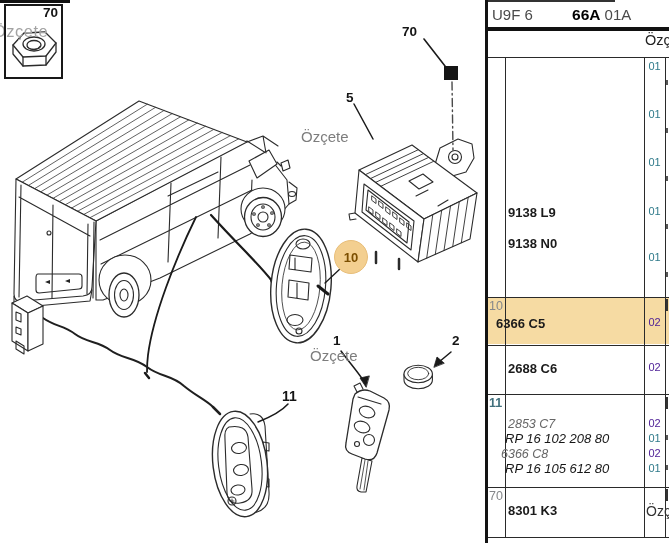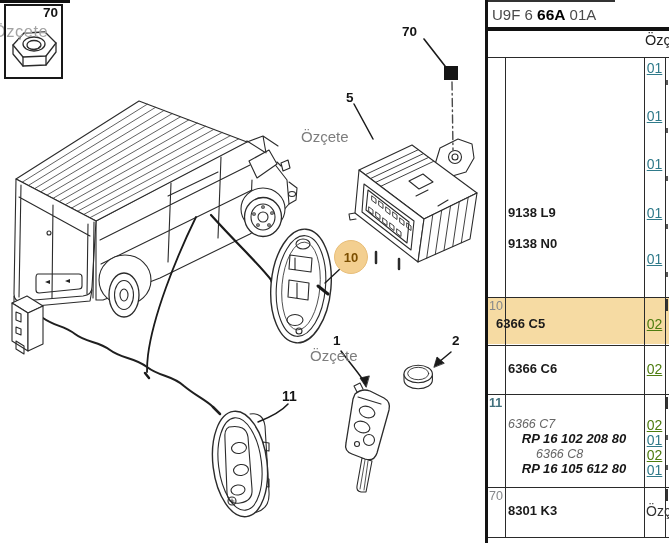--- a/index.html
+++ b/index.html
@@ -10,28 +10,28 @@
   svg.sketch{position:absolute;left:0;top:0;z-index:1;}
   .lbl{font-weight:bold;font-size:13.5px;color:#141414;line-height:14px;}
   .oz{font-size:15px;color:#7D7D7D;line-height:16px;}
   .watermark{font-size:16.5px;color:#A3A3A3;letter-spacing:0.5px;}
   .badge-txt{font-weight:bold;font-size:13px;color:#7C4F00;text-align:center;width:30px;}
   
   .vline{background:#2a2a2a;width:1px;z-index:3;}
   .hline{background:#2a2a2a;height:1px;left:485px;width:184px;z-index:3;}
   .thickv{background:#131313;width:3px;z-index:4;}
   .hdr{font-size:15px;color:#4a4a4a;white-space:nowrap;z-index:4;}
-  .hdr b{color:#000;font-size:15.5px;}
+  .hdr b{color:#000;font-size:15.5px;margin-left:35px;}
   .colhdr{font-size:14.5px;color:#222;white-space:nowrap;z-index:4;}
   .part{font-weight:bold;font-size:13px;color:#1b1b1b;white-space:nowrap;z-index:5;}
   .part-alt{font-style:italic;font-size:12.5px;color:#666;white-space:nowrap;z-index:5;}
-  .part-rp{font-weight:bold;font-style:italic;font-size:13px;color:#161616;white-space:nowrap;text-align:center;z-index:5;}
-  .qty{font-size:14px;width:21px;text-align:center;z-index:5;text-decoration:underline;}
+  .part-rp{font-weight:normal;font-style:italic;font-size:13px;color:#161616;white-space:nowrap;text-align:left;z-index:5;}
+  .qty{font-size:11px;width:21px;text-align:center;z-index:5;}
   .q-teal{color:#2F7A8A;}
-  .q-dark{color:#4d7c0f;}
+  .q-dark{color:#4c1d95;}
   .ref{font-size:12.5px;color:#85878A;z-index:5;}
   .ref-teal{color:#41707D;font-weight:bold;}
   .note{font-size:14px;color:#333;white-space:nowrap;z-index:5;}
   .hl{background:#F6DBA3;z-index:2;}
   .tick{background:#333;width:2px;height:12px;z-index:5;}
   .mini{background:#555;width:1.5px;height:5px;z-index:5;}
   .topbar{background:#111;z-index:2;}
   .nutbox{border:2px solid #181818;z-index:2;background:transparent;}
 </style>
 </head>
@@ -217,29 +217,29 @@
 <div class="abs qty q-teal" style="left:644px;top:156px;">01</div>
 <div class="abs part" style="left:508px;top:205px;">9138 L9</div>
 <div class="abs qty q-teal" style="left:644px;top:205px;">01</div>
 <div class="abs part" style="left:508px;top:236px;">9138 N0</div>
 <div class="abs qty q-teal" style="left:644px;top:251px;">01</div>
 
 <div class="abs ref" style="left:489px;top:299px;">10</div>
 <div class="abs part" style="left:496px;top:316px;">6366 C5</div>
 <div class="abs qty q-dark" style="left:644px;top:316px;">02</div>
 
-<div class="abs part" style="left:508px;top:361px;">6366 C6</div>
+<div class="abs part" style="left:508px;top:361px;">2688 C6</div>
 <div class="abs qty q-dark" style="left:644px;top:361px;">02</div>
 
 <div class="abs ref ref-teal" style="left:489px;top:396px;">11</div>
-<div class="abs part-alt" style="left:508px;top:417px;">6366 C7</div>
+<div class="abs part-alt" style="left:508px;top:417px;">2853 C7</div>
 <div class="abs qty q-dark" style="left:644px;top:417px;">02</div>
 <div class="abs part-rp" style="left:505px;top:431px;width:138px;">RP 16 102 208 80</div>
 <div class="abs qty q-teal" style="left:644px;top:432px;">01</div>
-<div class="abs part-alt" style="left:536px;top:447px;text-align:right;">6366 C8</div>
+<div class="abs part-alt" style="left:501px;top:447px;text-align:right;">6366 C8</div>
 <div class="abs qty q-dark" style="left:644px;top:447px;">02</div>
 <div class="abs part-rp" style="left:505px;top:461px;width:138px;">RP 16 105 612 80</div>
 <div class="abs qty q-teal" style="left:644px;top:462px;">01</div>
 
 <div class="abs ref" style="left:489px;top:489px;">70</div>
 <div class="abs part" style="left:508px;top:503px;">8301 K3</div>
 <div class="abs note" style="left:646px;top:503px;">Özçete</div>
 
 <div class="abs tick" style="left:666px;top:299px;"></div>
 <div class="abs tick" style="left:666px;top:397px;"></div>

